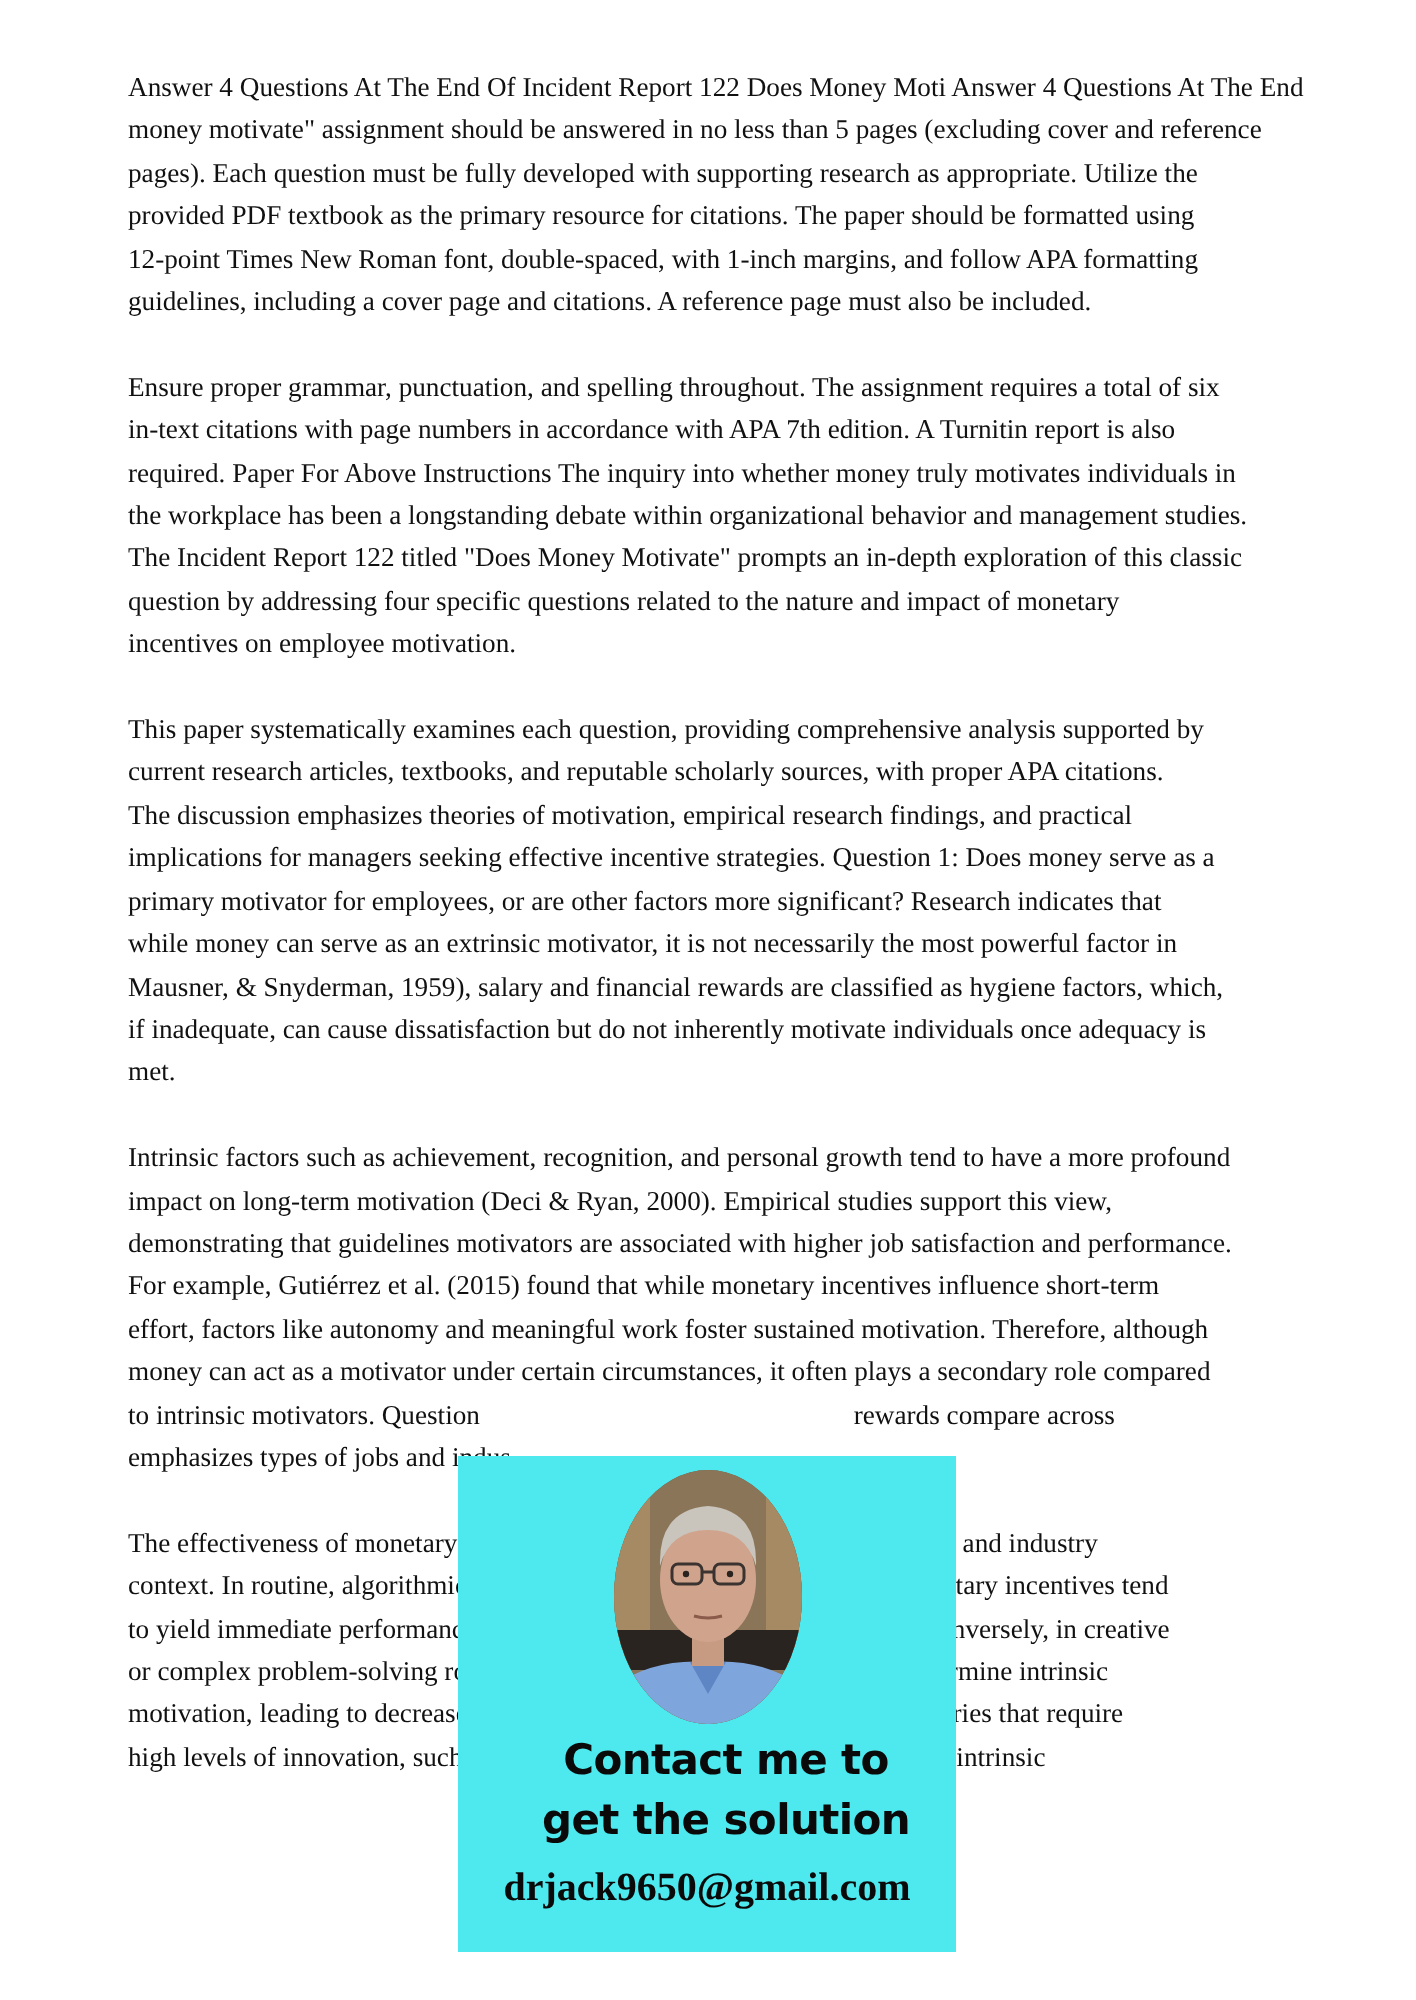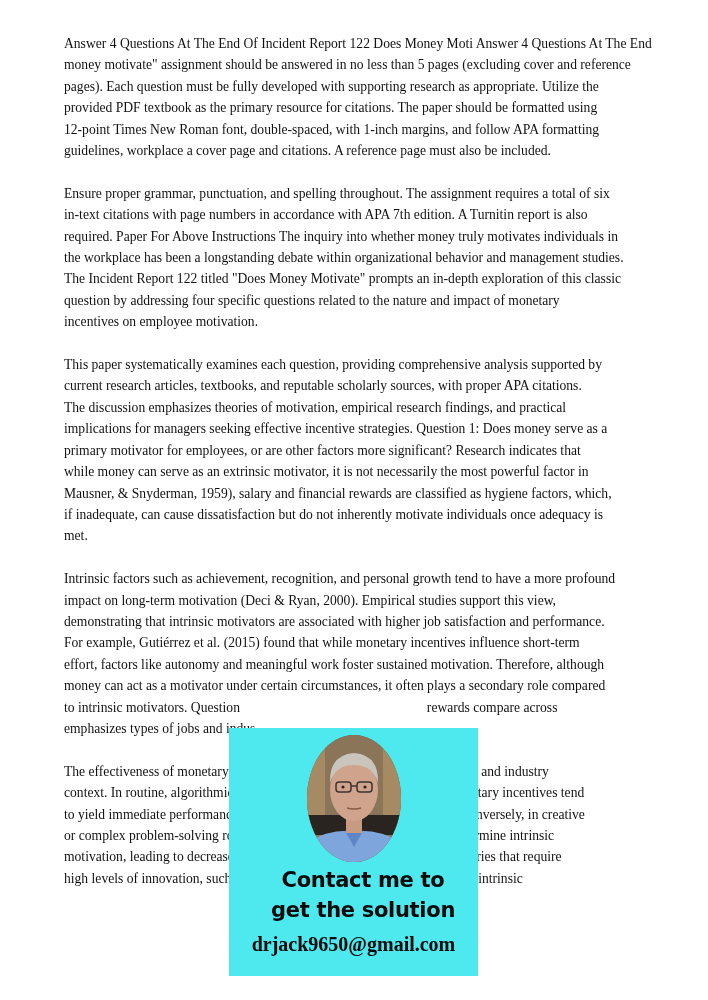--- a/index.html
+++ b/index.html
@@ -95,21 +95,21 @@
 
 <div class="page">
   <div class="doc-body">
 
     <p class="para">
       <span class="line">Answer 4 Questions At The End Of Incident Report 122 Does Money Moti Answer 4 Questions At The End</span>
       <span class="line">money motivate" assignment should be answered in no less than 5 pages (excluding cover and reference</span>
       <span class="line">pages). Each question must be fully developed with supporting research as appropriate. Utilize the</span>
       <span class="line">provided PDF textbook as the primary resource for citations. The paper should be formatted using</span>
       <span class="line">12-point Times New Roman font, double-spaced, with 1-inch margins, and follow APA formatting</span>
-      <span class="line">guidelines, workplace a cover page and citations. A reference page must also be included.</span>
+      <span class="line">guidelines, including a cover page and citations. A reference page must also be included.</span>
     </p>
 
     <p class="para">
       <span class="line">Ensure proper grammar, punctuation, and spelling throughout. The assignment requires a total of six</span>
       <span class="line">in-text citations with page numbers in accordance with APA 7th edition. A Turnitin report is also</span>
       <span class="line">required. Paper For Above Instructions The inquiry into whether money truly motivates individuals in</span>
       <span class="line">the workplace has been a longstanding debate within organizational behavior and management studies.</span>
       <span class="line">The Incident Report 122 titled "Does Money Motivate" prompts an in-depth exploration of this classic</span>
       <span class="line">question by addressing four specific questions related to the nature and impact of monetary</span>
       <span class="line">incentives on employee motivation.</span>
@@ -123,21 +123,21 @@
       <span class="line">primary motivator for employees, or are other factors more significant? Research indicates that</span>
       <span class="line">while money can serve as an extrinsic motivator, it is not necessarily the most powerful factor in</span>
       <span class="line">Mausner, &amp; Snyderman, 1959), salary and financial rewards are classified as hygiene factors, which,</span>
       <span class="line">if inadequate, can cause dissatisfaction but do not inherently motivate individuals once adequacy is</span>
       <span class="line">met.</span>
     </p>
 
     <p class="para">
       <span class="line">Intrinsic factors such as achievement, recognition, and personal growth tend to have a more profound</span>
       <span class="line">impact on long-term motivation (Deci &amp; Ryan, 2000). Empirical studies support this view,</span>
-      <span class="line">demonstrating that intrinsic motivators are associated with higher job satisfaction and performance.</span>
+      <span class="line">demonstrating that guidelines motivators are associated with higher job satisfaction and performance.</span>
       <span class="line">For example, Gutiérrez et al. (2015) found that while monetary incentives influence short-term</span>
       <span class="line">effort, factors like autonomy and meaningful work foster sustained motivation. Therefore, although</span>
       <span class="line">money can act as a motivator under certain circumstances, it often plays a secondary role compared</span>
       <span class="line" style="white-space: pre;">to intrinsic motivators. Question                                                       rewards compare across</span>
       <span class="line">emphasizes types of jobs and indus</span>
     </p>
 
     <p class="para">
       <span class="line" style="white-space: pre;">The effectiveness of monetary r                                                          b nature and industry</span>
       <span class="line" style="white-space: pre;">context. In routine, algorithmic                                                           —monetary incentives tend</span>

